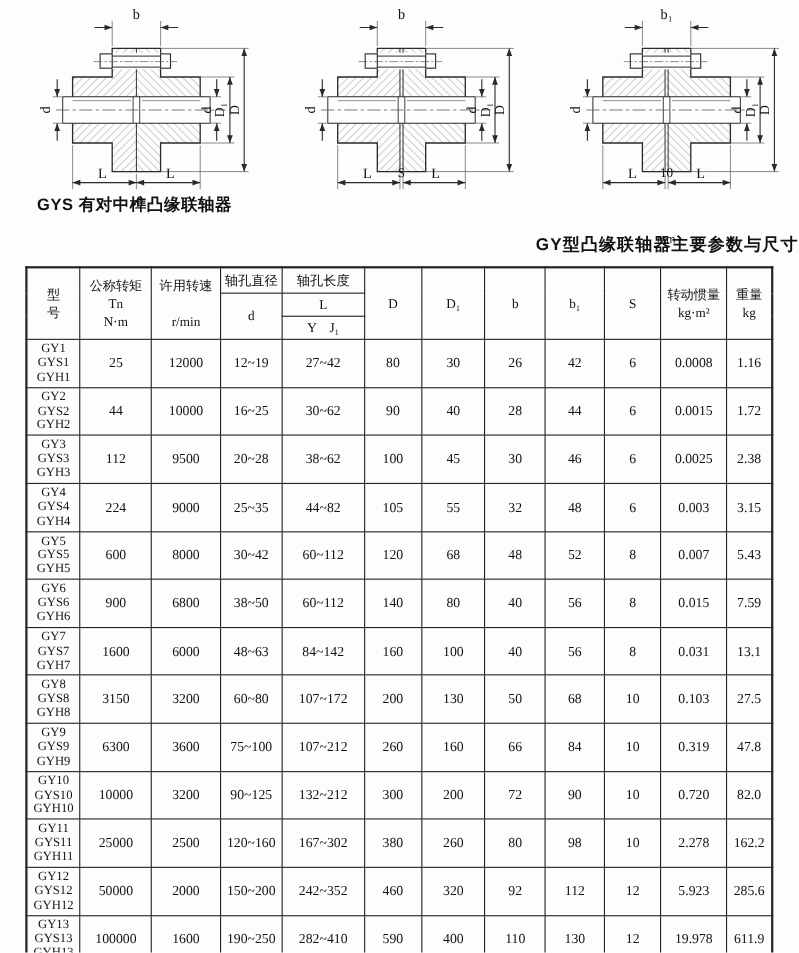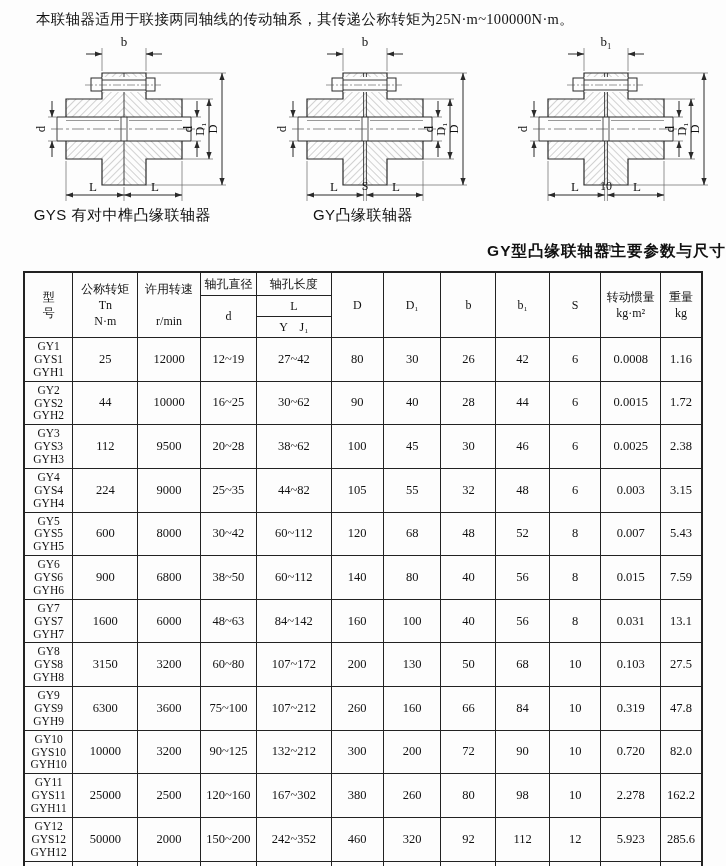--- a/index.html
+++ b/index.html
@@ -13,21 +13,21 @@
     font-size:14.5px;letter-spacing:.3px;
   }
   .diagrams{
     display:flex;justify-content:space-between;
     padding:2px 2px 0 2px;margin-top:2px;
   }
   .diagram{width:241px;text-align:center;}
   .diagram svg{display:block;margin:0 auto;}
   .caption{
     font-family:"Liberation Sans","DejaVu Sans",sans-serif;
-    font-size:15px;font-weight:400;margin-top:1px;letter-spacing:.5px;
+    font-size:15px;font-weight:700;margin-top:1px;letter-spacing:.5px;
   }
   .title-row{position:relative;text-align:right;margin:16px 0 10px 17px;height:20px;padding-left:18px;}
   .table-title{
     font-family:"Liberation Sans","DejaVu Sans",sans-serif;
     font-size:15.5px;font-weight:700;letter-spacing:1px;
   }
   .unit{position:absolute;right:112px;top:1px;font-size:10px;
     font-family:"Liberation Sans","DejaVu Sans",sans-serif;}
   table{
     border-collapse:collapse;table-layout:fixed;
@@ -39,21 +39,20 @@
   thead tr.h1 th{height:20px;}
   thead tr.h2 th{height:18px;}
   thead tr.h3 th{height:18px;}
   td.model{font-size:11.5px;white-space:pre-line;line-height:1.12;padding:2px 0;}
   tbody tr.data{height:35px;}
 </style>
 </head>
 <body>
 
 <div class="page">
-  <p class="intro">本联轴器适用于联接两同轴线的传动轴系，其传递公称转矩为25N·m~100000N·m。</p>
 
   <div class="diagrams" id="diagrams">
       <div class="diagram">
         <svg viewBox="0 0 230 172" width="230" height="172">
           <defs>
             <pattern id="hL0" patternUnits="userSpaceOnUse" width="5" height="5" patternTransform="rotate(45)">
               <line x1="0" y1="0" x2="0" y2="5" stroke="#8f8f8f" stroke-width="0.8"></line>
             </pattern>
             <pattern id="hR0" patternUnits="userSpaceOnUse" width="5" height="5" patternTransform="rotate(-45)">
               <line x1="0" y1="0" x2="0" y2="5" stroke="#8f8f8f" stroke-width="0.8"></line>
@@ -212,21 +211,20 @@
           <line x1="59" y1="162" x2="115.6" y2="162" stroke="#2a2a2a" stroke-width="1"></line>
           <polygon points="59,162 66,159.4 66,164.6" fill="#2a2a2a"></polygon>
           <polygon points="115.6,162 108.6,159.4 108.6,164.6" fill="#2a2a2a"></polygon>
           <line x1="118.4" y1="162" x2="175" y2="162" stroke="#2a2a2a" stroke-width="1"></line>
           <polygon points="118.4,162 125.4,159.4 125.4,164.6" fill="#2a2a2a"></polygon>
           <polygon points="175,162 168,159.4 168,164.6" fill="#2a2a2a"></polygon>
           <text x="86" y="158" font-size="13" fill="#111" text-anchor="middle">L</text>
           <text x="148" y="158" font-size="13" fill="#111" text-anchor="middle">L</text>
           <text x="117" y="157" font-size="12" fill="#111" text-anchor="middle">S</text>
         </svg>
-        <div class="caption">GY凸缘联轴器</div>
       </div>
       <div class="diagram">
         <svg viewBox="0 0 230 172" width="230" height="172">
           <defs>
             <pattern id="hL2" patternUnits="userSpaceOnUse" width="5" height="5" patternTransform="rotate(45)">
               <line x1="0" y1="0" x2="0" y2="5" stroke="#8f8f8f" stroke-width="0.8"></line>
             </pattern>
             <pattern id="hR2" patternUnits="userSpaceOnUse" width="5" height="5" patternTransform="rotate(-45)">
               <line x1="0" y1="0" x2="0" y2="5" stroke="#8f8f8f" stroke-width="0.8"></line>
             </pattern>

